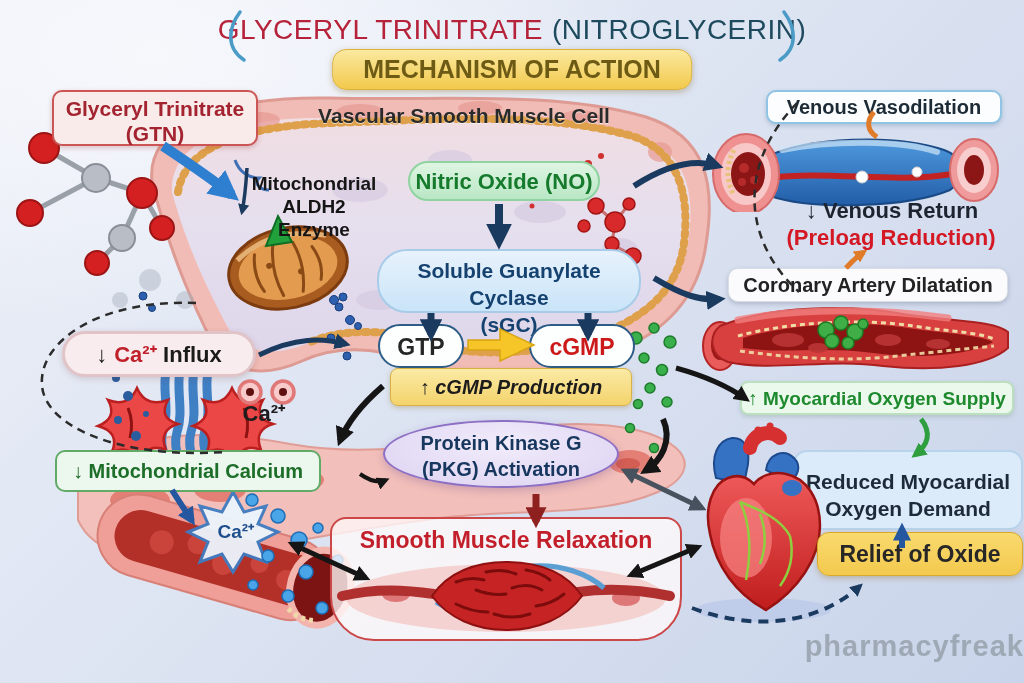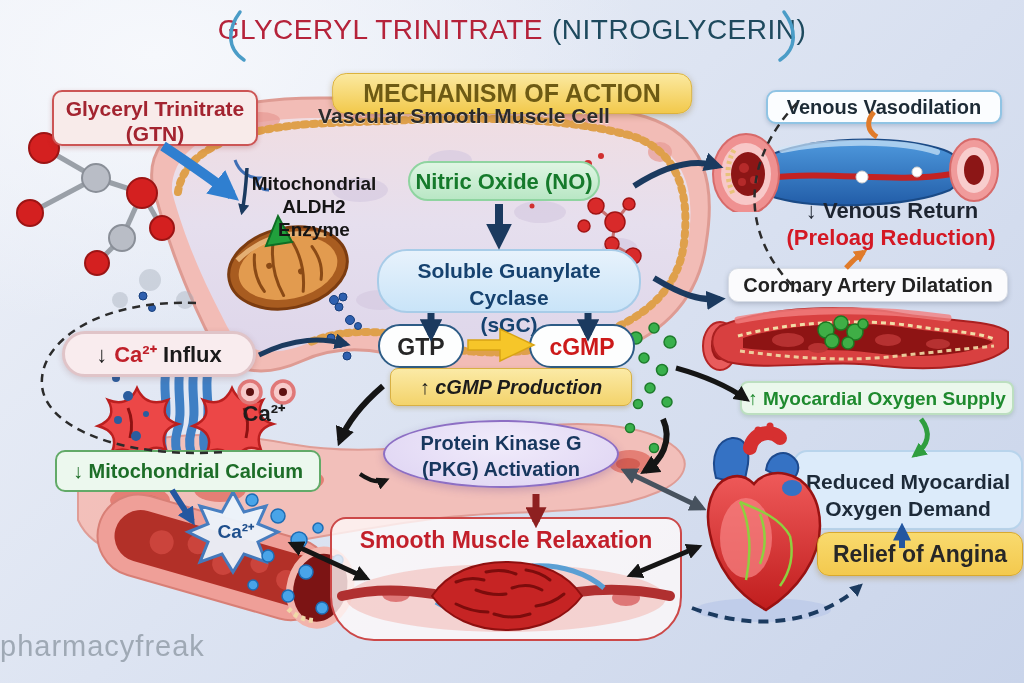--- a/index.html
+++ b/index.html
@@ -3,21 +3,21 @@
 <meta charset="utf-8">
 <style>
   html,body{margin:0;padding:0;background:#e8ecf5;font-family:"Liberation Sans",sans-serif;}
   .canvas{position:relative;width:1024px;height:683px;overflow:hidden;
     background:
       radial-gradient(ellipse 900px 500px at 15% 8%, #f6f8fc 0%, rgba(246,248,252,0) 55%),
       linear-gradient(135deg,#eef1f8 0%,#dde4f2 45%,#c9d4ea 100%);}
   .abs{position:absolute;}
   svg{display:block;}
   .layer{position:absolute;left:0;top:0;pointer-events:none;}
-  .txt{font-weight:bold;margin-top:24px;}
+  .txt{font-weight:bold;}
 
   
   .title-row{left:0;top:14px;width:1024px;text-align:center;font-weight:normal;font-size:28px;letter-spacing:.5px;z-index:30;}
   .t-red{color:#b5223a;}
   .t-dark{color:#1e4a5e;margin-left:9px;}
   .mech-box{left:50%;transform:translateX(-50%);top:49px;padding:5px 30px;border-radius:14px;
     background:linear-gradient(180deg,#fbe9a0,#f2c94c);border:1px solid #dcb23c;
     box-shadow:0 2px 6px rgba(120,90,20,.35);color:#6d5a14;font-weight:bold;font-size:25px;z-index:30;}
 
   
@@ -57,21 +57,21 @@
   .preload{left:766px;top:225px;width:250px;font-size:22px;color:#d41824;}
   .coronary-box{left:728px;top:268px;width:280px;height:34px;line-height:32px;border-radius:10px;background:#fbfbfd;
     border:1px solid #d8dde6;color:#222222;font-size:20px;box-shadow:0 2px 5px rgba(80,90,110,.3);}
   .supply-box{left:740px;top:381px;width:274px;height:34px;line-height:31px;border-radius:8px;background:#ebf8ec;
     border:2px solid #bcdfc0;color:#1e8a2e;font-size:19px;box-shadow:0 2px 4px rgba(60,110,60,.2);}
   .demand-box{left:793px;top:450px;width:230px;height:80px;border-radius:14px;background:#dcebfa;
     border:2px solid #b8d4ec;color:#1d2a38;font-size:21px;line-height:27px;padding-top:16px;}
   .relief-box{left:817px;top:532px;width:206px;height:44px;line-height:42px;border-radius:12px;
     background:linear-gradient(180deg,#f9da6e,#f3c94e);border:1.5px solid #d9a92e;color:#272727;font-size:23px;box-shadow:0 2px 6px rgba(140,100,20,.35);}
 
-  .watermark{left:0;top:630px;width:1024px;text-align:left;font-size:29px;font-weight:normal;
+  .watermark{left:0;top:630px;width:1024px;text-align:right;font-size:29px;font-weight:bold;
     color:#9fa9b5;letter-spacing:1px;z-index:30;}
   .z40{z-index:40;}
   .z50{z-index:50;}
 </style>
 </head>
 <body>
 
 <div class="canvas">
 
   <svg class="layer" width="1024" height="683" viewBox="0 0 1024 683">
@@ -424,21 +424,21 @@
   <div class="abs box preload">(Preloag Reduction)</div>
   <div class="abs box vreturn">↓ Venous Return</div>
   <div class="abs box coronary-box">Coronary Artery Dilatation</div>
   <div class="abs box supply-box">↑ Myocardial Oxygen Supply</div>
 
   <div class="abs box demand-box">
     <div>Reduced Myocardial</div>
     <div>Oxygen Demand</div>
   </div>
 
-  <div class="abs box relief-box z40">Relief of Angina</div>
+  <div class="abs box relief-box z40">Relief of Oxide</div>
 
   <div class="abs watermark">pharmacyfreak</div>
 
   <svg class="layer z50" width="1024" height="683" viewBox="0 0 1024 683">
     <defs>
       <marker id="mkNavy" viewBox="0 0 10 10" refX="7" refY="5" markerWidth="3.2" markerHeight="3.2" orient="auto-start-reverse">
           <path d="M0,0 L10,5 L0,10 z" fill="#1b3a5f"></path>
         </marker>
       <marker id="mkBlack" viewBox="0 0 10 10" refX="7" refY="5" markerWidth="3.2" markerHeight="3.2" orient="auto-start-reverse">
           <path d="M0,0 L10,5 L0,10 z" fill="#151515"></path>

